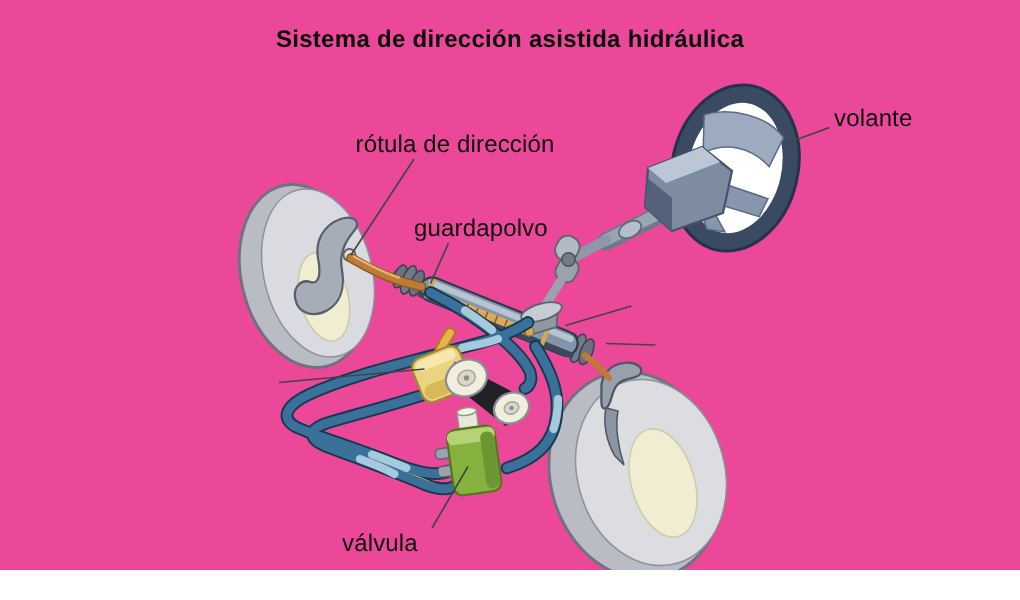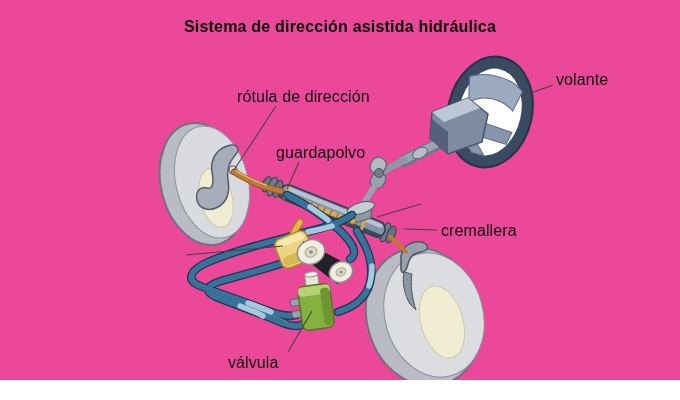--- a/index.html
+++ b/index.html
@@ -158,16 +158,15 @@
       <line x1="186" y1="255" x2="283" y2="246"></line>
       <line x1="288" y1="352" x2="312" y2="311"></line>
     </g>
   </svg>
 
   <div class="title">Sistema de dirección asistida hidráulica</div>
 
   <div class="lbl" id="lbl-rotula">rótula de dirección</div>
   <div class="lbl" id="lbl-guardapolvo">guardapolvo</div>
   <div class="lbl" id="lbl-volante">volante</div>
-  <div class="lbl" id="lbl-cremallera">cremallera</div>
   <div class="lbl" id="lbl-deposito">válvula</div>
 
 </div>
 
 </body></html>

